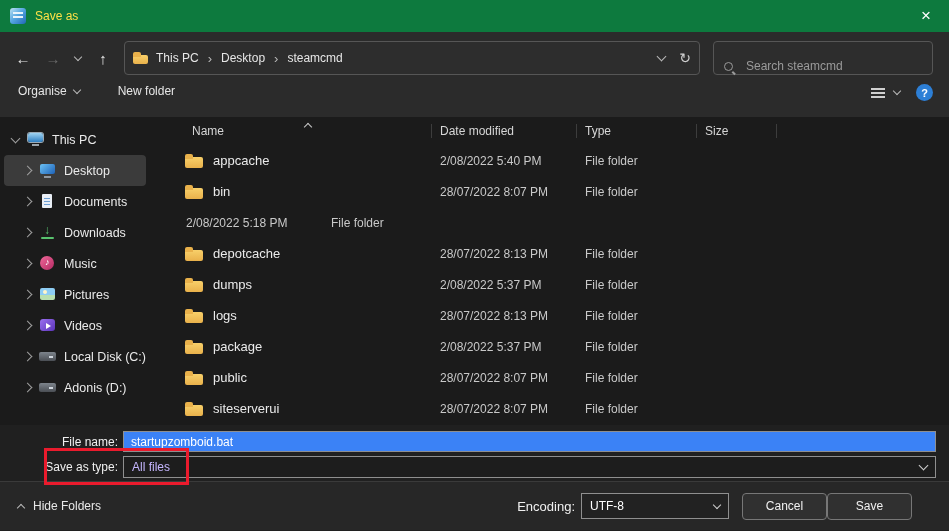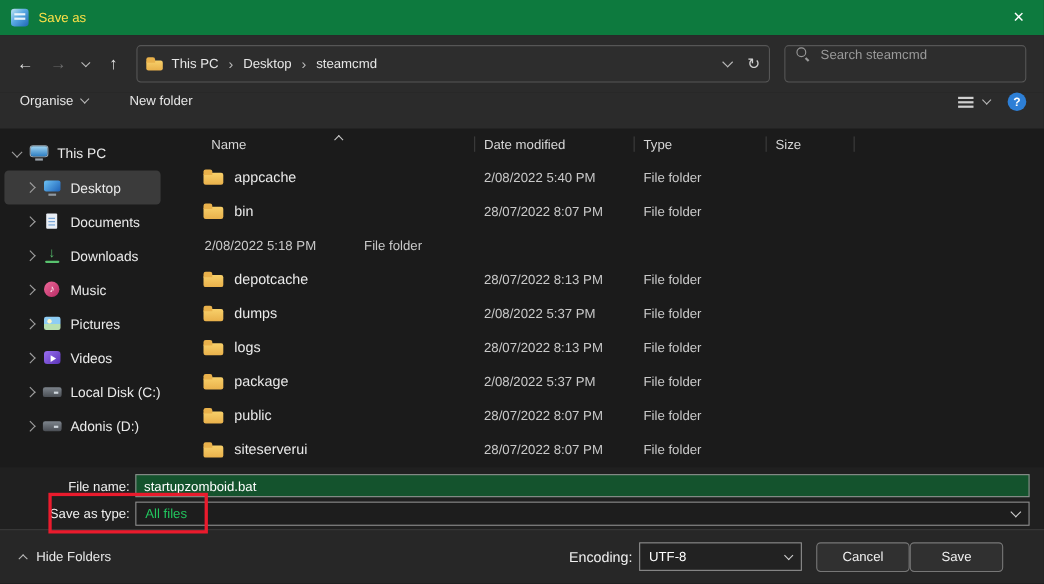--- a/index.html
+++ b/index.html
@@ -33,21 +33,21 @@
   .chev.tiny { width:5px; height:5px; }
 
   .crumbbox { flex:1; height:32px; margin-left:6px; background:#2d2d2d; border:1px solid #565656; border-radius:4px;
               display:flex; align-items:center; padding:0 8px; gap:8px; min-width:0; }
   .crumb { color:#e6e6e6; font-size:12px; white-space:nowrap; }
   .crumbsep { color:#b9b9b9; font-size:13px; margin:0 1px; }
   .crumb-right { margin-left:auto; display:flex; align-items:center; gap:14px; }
   .refresh { color:#d0d0d0; font-size:14px; }
 
   .searchbox { width:200px; height:32px; margin-left:13px; background:#2d2d2d; border:1px solid #565656; border-radius:4px;
-               display:flex; align-items:flex-start; padding:0 9px; gap:8px; flex:0 0 auto; }
+               display:flex; align-items:flex-end; padding:0 9px; gap:8px; flex:0 0 auto; }
   .searchbox input { background:transparent; border:none; outline:none; color:#cfcfcf; font-size:12px; width:100%;
                font-family:"Liberation Sans", sans-serif; }
   .searchbox input::placeholder { color:#9a9a9a; }
   .mag { width:13px; height:13px; position:relative; flex:0 0 auto; }
   .mag::before { content:""; position:absolute; left:1px; top:1px; width:7px; height:7px;
                  border:1.5px solid #9a9a9a; border-radius:50%; }
   .mag::after { content:""; position:absolute; left:10px; top:10px; width:4px; height:1.5px;
                 background:#9a9a9a; transform:rotate(45deg); transform-origin:0 0; }
 
   
@@ -120,23 +120,23 @@
   .folder::after { content:""; position:absolute; left:0; top:0; width:8px; height:5px; border-radius:2px 2px 0 0;
                     background:#e9b14b; }
   .folder.sm { width:15px; height:12px; }
 
   
   .fields { height:56px; background:#202020; padding-right:13px; box-sizing:border-box; }
   .frow { display:flex; align-items:center; }
   .frow.first { padding-top:6px; }
   .frow.second { padding-top:4px; }
   .flabel { width:118px; text-align:right; margin-right:5px; color:#f0f0f0; font-size:12px; flex:0 0 auto; }
-  .ftext { flex:1; height:21px; background:#14532d; border:1px solid #8f8f8f; color:#fff; font-size:12px;
+  .ftext { flex:1; height:21px; background:#3b82f6; border:1px solid #8f8f8f; color:#fff; font-size:12px;
            padding:0 7px; font-family:"Liberation Sans", sans-serif; outline:none; box-sizing:border-box; }
-  .fcombo { flex:1; height:22px; background:#1d1d1d; border:1px solid #8f8f8f; color:#22c55e; font-size:12px;
+  .fcombo { flex:1; height:22px; background:#1d1d1d; border:1px solid #8f8f8f; color:#c4b5fd; font-size:12px;
            display:flex; align-items:center; padding:0 8px; box-sizing:border-box;gap:36px; }
   .fcombo .chev { margin-left:auto; border-color:#d0d0d0; }
 
   .annotation { position:absolute; left:44px; top:448px; width:139px; height:31px;
                 border:3px solid #ea1b2d; z-index:20; pointer-events:none; }
 
   
   .footer { height:49px; background:#272727; border-top:1px solid #3a3a3a; display:flex; align-items:center;
             padding:0 21px 0 18px; box-sizing:border-box; }
   .hidefolders { display:flex; align-items:center; gap:9px; color:#e8e8e8; font-size:12px; }

